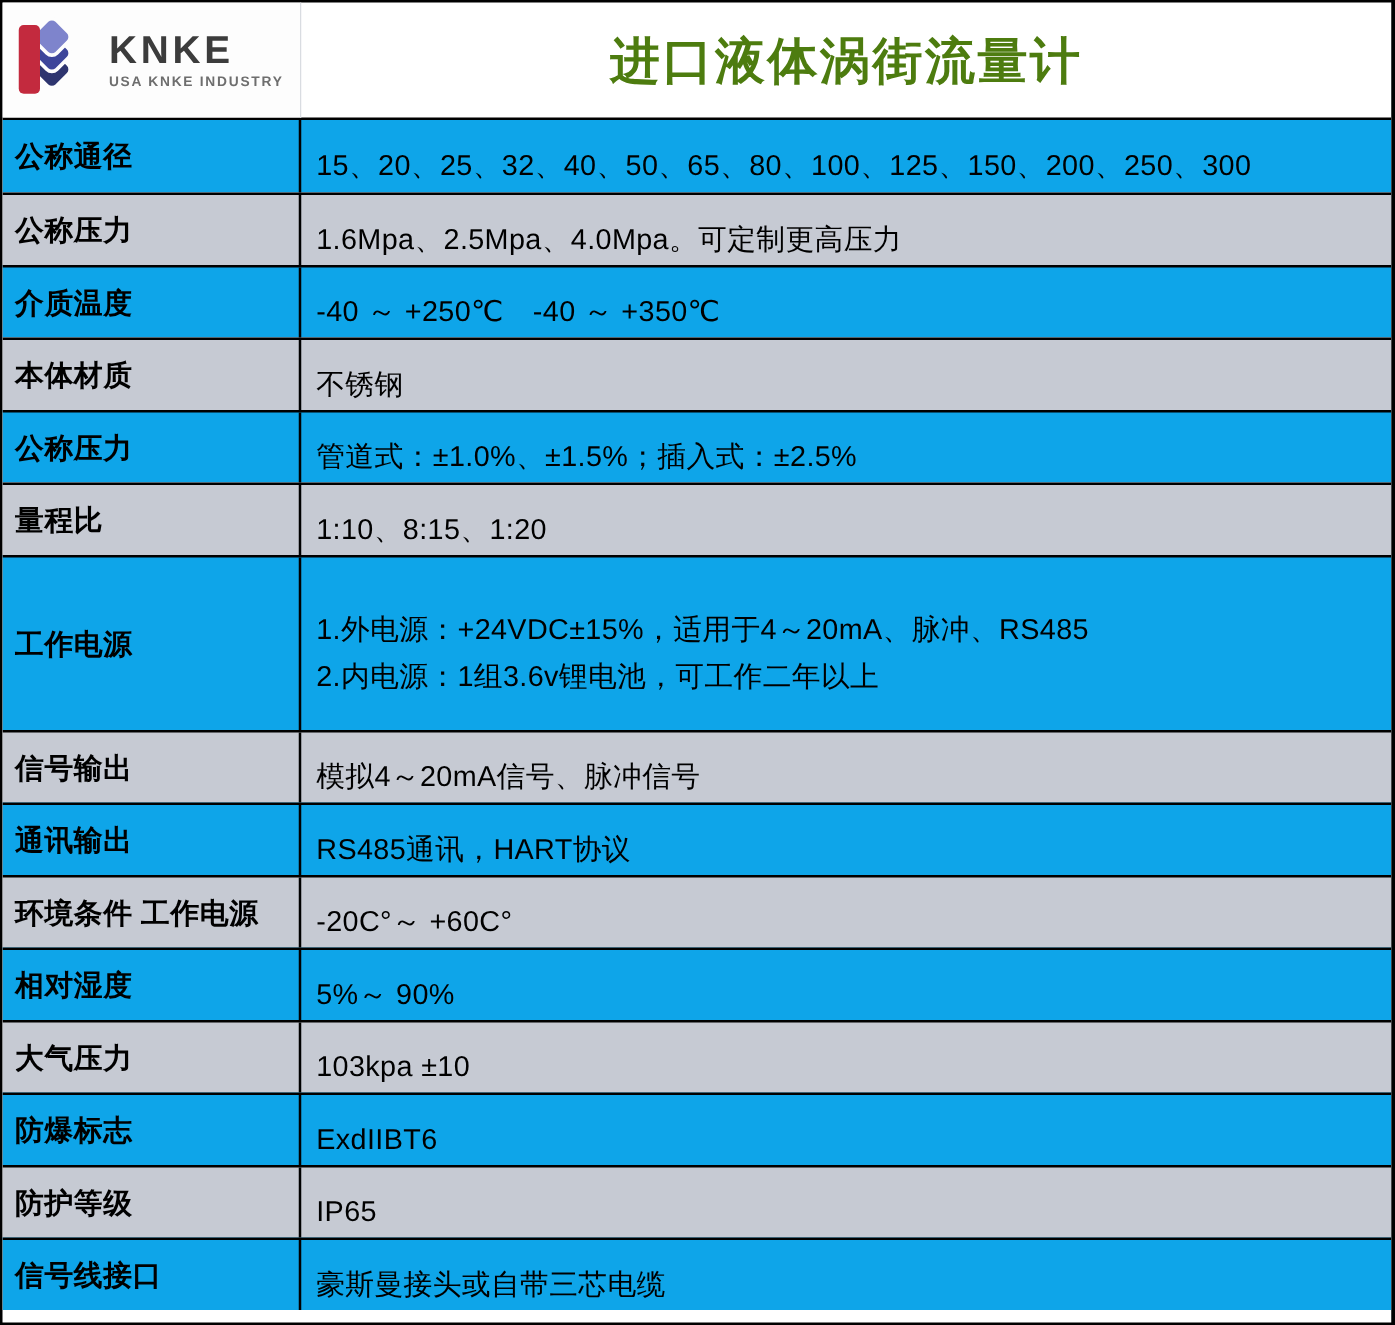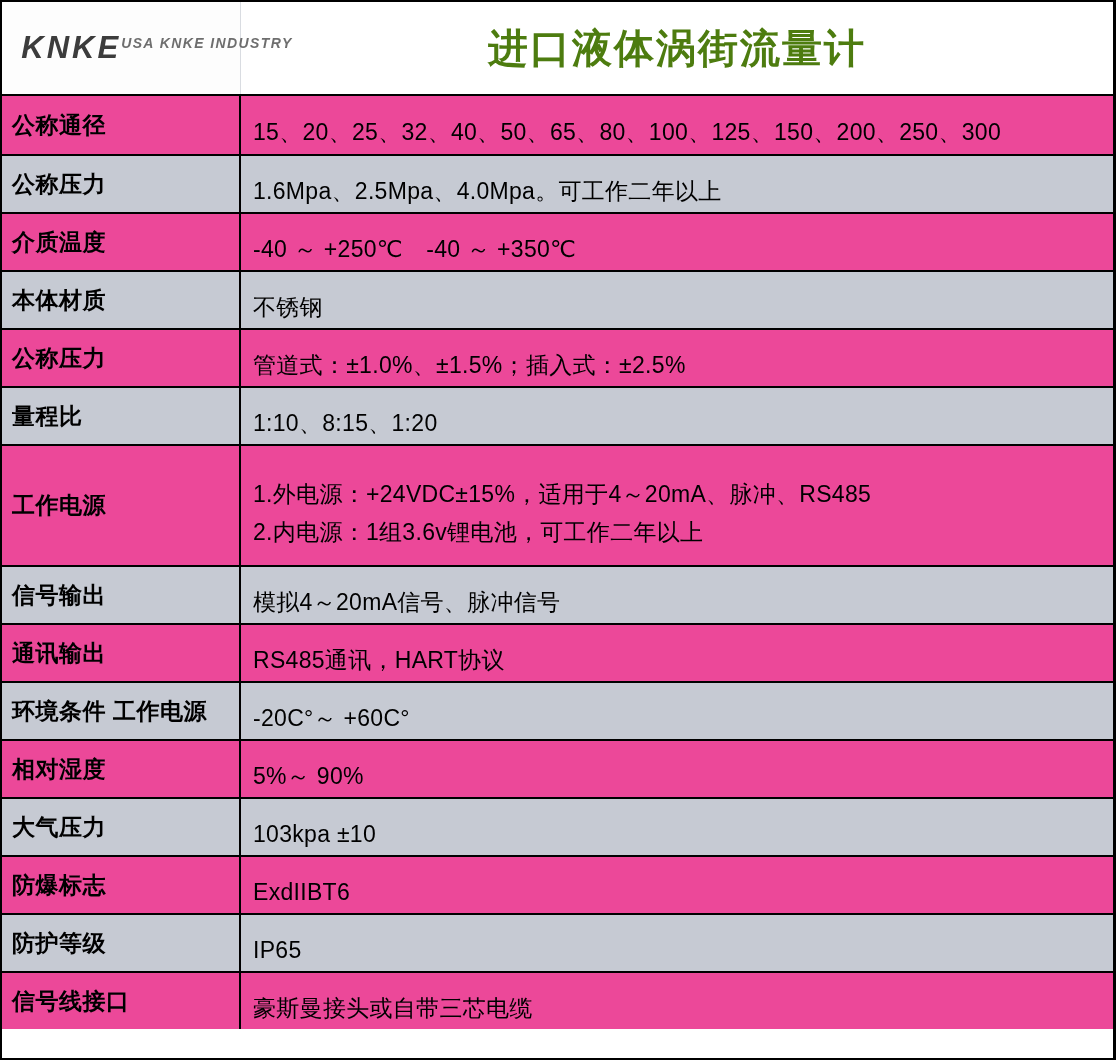--- a/index.html
+++ b/index.html
@@ -50,30 +50,30 @@
     position: absolute;
     width: 27px; height: 27px;
     border-radius: 7px;
     border: 3px solid #fdfdfd;
     transform: rotate(45deg);
     left: 13px;
   }
   .diamond.d1 { top: 0px;  background: #7e84cc; z-index: 3; }
   .diamond.d2 { top: 13px; background: #3d459a; z-index: 2; }
   .diamond.d3 { top: 26px; background: #2e356f; z-index: 1; }
-  .logo-text { display: flex; flex-direction: row; font-style: italic; }
+  .logo-text { display: flex; flex-direction: column; }
   .logo-brand {
     font-size: 31px;
     font-weight: 700;
     letter-spacing: 3px;
     color: #3c3c3c;
     line-height: 1.05;
   }
   .logo-tagline {
-    font-size: 14px;
+    font-size: 11px;
     font-weight: 600;
     letter-spacing: 1.4px;
     color: #6e6e6e;
     margin-top: 3px;
     white-space: nowrap;
   }
   .title-cell {
     flex: 1;
     display: flex;
     align-items: center;
@@ -84,25 +84,25 @@
     font-size: 40px;
     font-weight: 700;
     letter-spacing: 2px;
     color: #4d7c0f;
   }
 
   
   .row {
     display: flex;
     height: 58px;
-    background: #ec4899;
+    background: #0ea5e9;
   }
   .row + .row { border-top: 2px solid #000; }
   .row.shaded { background: #c6cad3; }
-  .row.tall { height: 121px; }
+  .row.tall { height: 140px; }
   .label-cell {
     width: 239px;
     flex: 0 0 auto;
     border-right: 2px solid #000;
     display: flex;
     align-items: center;
     padding: 0 6px 0 10px;
     font-size: 23px;
     font-weight: 600;
     letter-spacing: 0.5px;
@@ -144,21 +144,21 @@
     </div>
   </div>
 
   <div id="spec-rows">
       <div class="row">
         <div class="label-cell">公称通径</div>
         <div class="value-cell">15、20、25、32、40、50、65、80、100、125、150、200、250、300</div>
       </div>
       <div class="row shaded">
         <div class="label-cell">公称压力</div>
-        <div class="value-cell">1.6Mpa、2.5Mpa、4.0Mpa。可工作二年以上</div>
+        <div class="value-cell">1.6Mpa、2.5Mpa、4.0Mpa。可定制更高压力</div>
       </div>
       <div class="row">
         <div class="label-cell">介质温度</div>
         <div class="value-cell">-40 ～ +250℃　-40 ～ +350℃</div>
       </div>
       <div class="row shaded">
         <div class="label-cell">本体材质</div>
         <div class="value-cell">不锈钢</div>
       </div>
       <div class="row">

